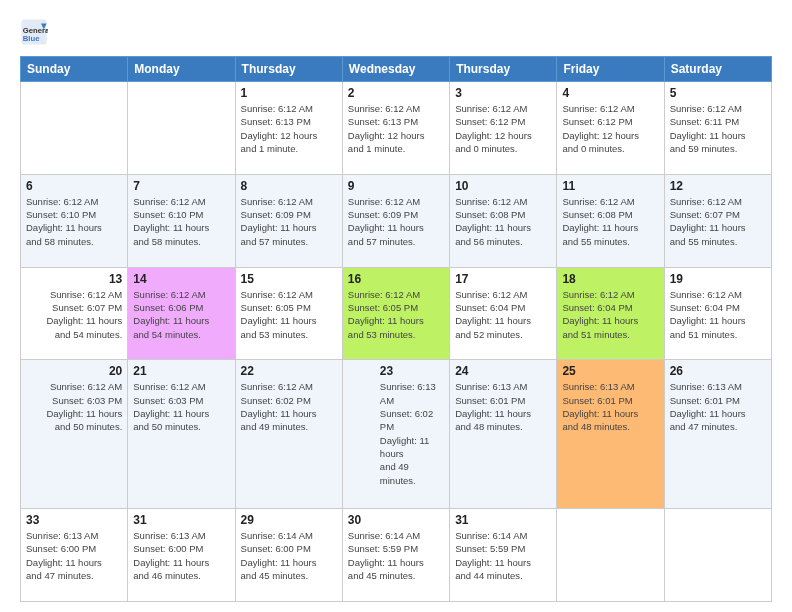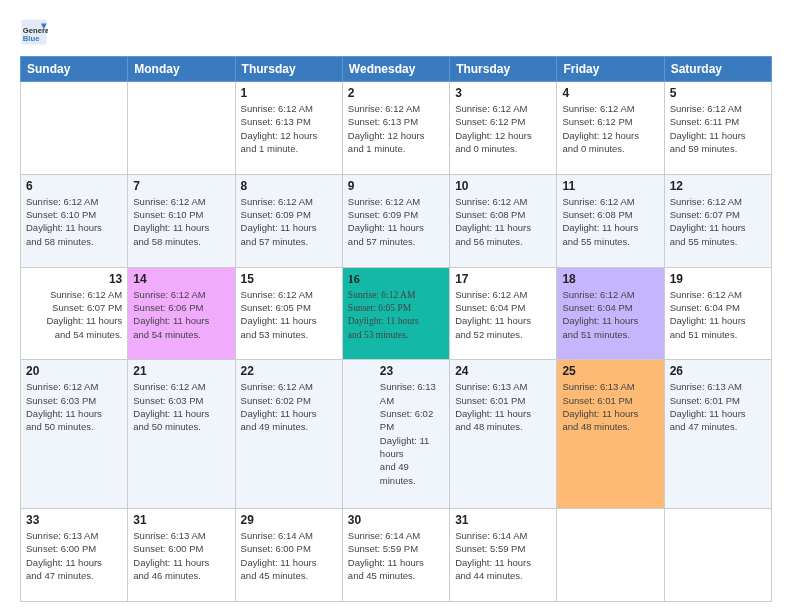--- a/index.html
+++ b/index.html
@@ -237,51 +237,51 @@
 Daylight: 11 hours
 and 54 minutes.</div>
           </td>
           <td style="background: rgb(255, 255, 255);">
             <span class="day-number">15</span>
             <div class="day-info" style="white-space: pre-line;">Sunrise: 6:12 AM
 Sunset: 6:05 PM
 Daylight: 11 hours
 and 53 minutes.</div>
           </td>
-          <td style="background: #14b8a6; font-family: Liberation Serif, serif;">
+          <td style="background: #bef264;">
             <span class="day-number">16</span>
             <div class="day-info" style="white-space: pre-line;">Sunrise: 6:12 AM
 Sunset: 6:05 PM
 Daylight: 11 hours
 and 53 minutes.</div>
           </td>
           <td style="background: rgb(255, 255, 255);">
             <span class="day-number">17</span>
             <div class="day-info" style="white-space: pre-line;">Sunrise: 6:12 AM
 Sunset: 6:04 PM
 Daylight: 11 hours
 and 52 minutes.</div>
           </td>
-          <td style="background: #c4b5fd;">
+          <td style="background: #bef264;">
             <span class="day-number">18</span>
             <div class="day-info" style="white-space: pre-line;">Sunrise: 6:12 AM
 Sunset: 6:04 PM
 Daylight: 11 hours
 and 51 minutes.</div>
           </td>
           <td style="background: rgb(255, 255, 255);">
             <span class="day-number">19</span>
             <div class="day-info" style="white-space: pre-line;">Sunrise: 6:12 AM
 Sunset: 6:04 PM
 Daylight: 11 hours
 and 51 minutes.</div>
           </td>
         </tr>
         <tr>
-          <td style="background: rgb(240, 245, 251);">
+          <td style="background: rgb(240, 245, 251); text-align: right;">
             <span class="day-number">20</span>
             <div class="day-info" style="white-space: pre-line;">Sunrise: 6:12 AM
 Sunset: 6:03 PM
 Daylight: 11 hours
 and 50 minutes.</div>
           </td>
           <td style="background: rgb(240, 245, 251);">
             <span class="day-number">21</span>
             <div class="day-info" style="white-space: pre-line;">Sunrise: 6:12 AM
 Sunset: 6:03 PM

